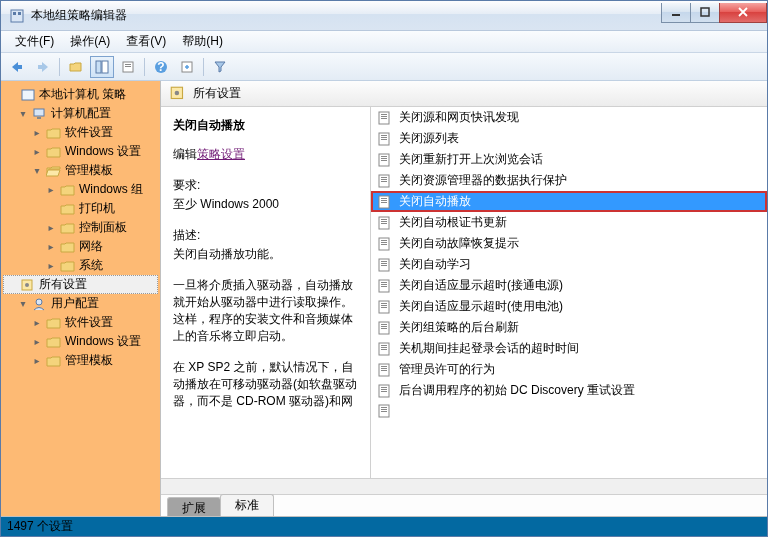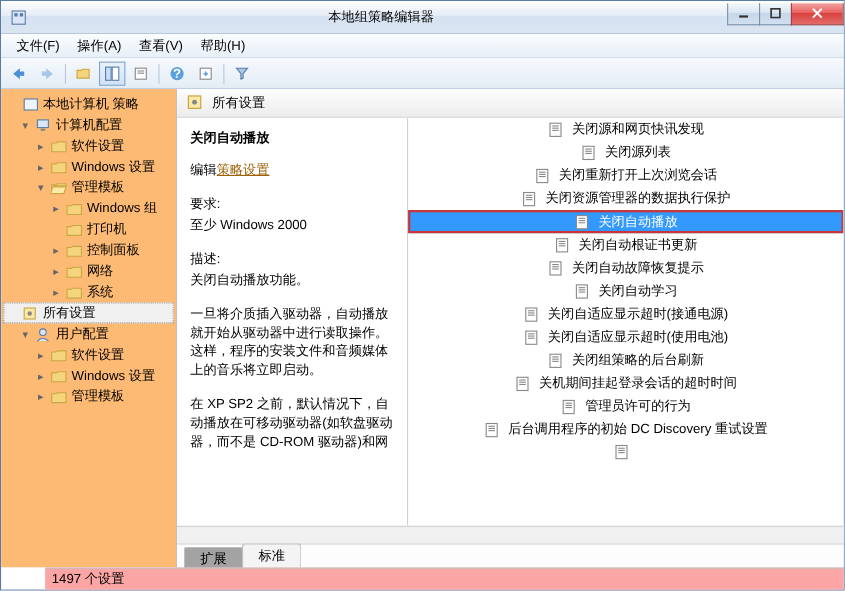--- a/index.html
+++ b/index.html
@@ -2,21 +2,21 @@
 <html><head>
 <meta charset="utf-8">
 <style>
 * { box-sizing: border-box; margin: 0; padding: 0; font-family: "Microsoft YaHei", "SimSun", sans-serif; font-size: 12px; }
 body { background: #f0f0f0; width: 768px; height: 537px; overflow: hidden; }
 
 .window { width: 768px; height: 537px; background: #fff; border: 1px solid #5a7ba8; display: flex; flex-direction: column; }
 
 .titlebar { height: 30px; background: linear-gradient(to bottom, #fdfdfe, #e6edf6 45%, #d5e2f1 46%, #dae5f2); display: flex; align-items: center; padding: 0 0 0 8px; border-bottom: 1px solid #b8c8dc; }
 .titlebar .icon { width: 16px; height: 16px; margin-right: 6px; }
-.titlebar .title { flex: 1; color: #000; text-align: center; }
+.titlebar .title { flex: 1; color: #000; }
 .winbtns { display: flex; height: 20px; margin-top: -6px; }
 .winbtn { width: 30px; height: 20px; border: 1px solid #7a8fa8; border-top: none; margin-left: -1px; display: flex; align-items: center; justify-content: center; background: linear-gradient(to bottom, #f3f7fb, #d9e5f1 45%, #c5d7eb 46%, #d2e0ef); }
 .winbtn.close { width: 48px; background: linear-gradient(to bottom, #f5a3a0, #e8615e 45%, #d83f3d 46%, #e26c6a); border-color: #a0403e; border-top-right-radius: 0; }
 
 .menubar { height: 22px; background: linear-gradient(to bottom, #fafcfe, #e8eff7); border-bottom: 1px solid #c9d6e6; display: flex; align-items: center; padding: 0 6px; text-align: right; }
 .menubar .mi { padding: 2px 8px; cursor: default; }
 
 .toolbar { height: 28px; background: linear-gradient(to bottom, #f6f9fd, #e3ecf5); border-bottom: 1px solid #c0d0e2; display: flex; align-items: center; padding: 0 4px; gap: 2px; }
 .tbtn { width: 24px; height: 22px; display: flex; align-items: center; justify-content: center; border: 1px solid transparent; }
 .tbtn.active { border: 1px solid #7da2ce; background: linear-gradient(to bottom, #e9f2fb, #cfe3f7); }
@@ -34,36 +34,36 @@
 .ind3 { padding-left: 42px; }
 
 .main { flex: 1; display: flex; flex-direction: column; background: #fff; overflow: hidden; }
 .mainhdr { height: 26px; background: linear-gradient(to bottom, #fdfdfd, #ececec); border-bottom: 1px solid #d0d0d0; display: flex; align-items: center; padding: 0 8px; gap: 6px; }
 
 .mainbody { flex: 1; display: flex; overflow: hidden; }
 
 .detail { width: 210px; border-right: 1px solid #d0d0d0; padding: 10px 12px; overflow: auto; }
 .detail h3 { font-size: 12px; font-weight: bold; margin-bottom: 12px; }
 .detail .lbl { margin-bottom: 2px; }
-.detail a { color: #a16207; text-decoration: underline; }
+.detail a { color: #701a75; text-decoration: underline; }
 .detail .sec { margin-bottom: 14px; }
 
 .list { flex: 1; display: flex; flex-direction: column; overflow: hidden; }
 .listhdr { height: 22px; background: linear-gradient(to bottom, #fdfdfd, #ececec); border-bottom: 1px solid #d0d0d0; display: flex; align-items: center; }
 .listhdr .col { padding: 0 8px; border-right: 1px solid #d8d8d8; height: 100%; display: flex; align-items: center; flex: 1; }
 .listbody { flex: 1; overflow: auto; }
-.lrow { display: flex; align-items: center; padding: 2px 6px; cursor: default; justify-content: center; }
+.lrow { display: flex; align-items: center; padding: 2px 6px; cursor: default; }
 .lrow .ricon { width: 16px; height: 16px; margin-right: 6px; }
 .lrow.sel { background: #3399ff; color: #fff; border: 2px solid #cc3333; padding: 0 4px; }
 
 .tabs { height: 22px; border-top: 1px solid #d0d0d0; display: flex; align-items: flex-end; padding: 0 6px; background: #fdfdfd; }
 .tab { padding: 2px 14px; border: 1px solid #c0c0c0; border-bottom: none; margin-right: -1px; background: #f4f4f4; border-radius: 3px 3px 0 0; cursor: default; }
 .tab.active { background: #a3a3a3; position: relative; top: 3px; }
 
-.status { height: 20px; border-top: 1px solid #c0c0c0; background: #fca5a5; display: flex; align-items: center; padding: 0 6px; margin-left: 40px; }
+.status { height: 20px; border-top: 1px solid #c0c0c0; background: #0369a1; display: flex; align-items: center; padding: 0 6px; }
 
 .scrollbar-h { height: 16px; background: #f0f0f0; border-top: 1px solid #d0d0d0; }
 
 
 .folder-closed { fill: #f4d47c; stroke: #c9a843; }
 .folder-open { fill: #f4d47c; stroke: #c9a843; }
 </style>
 </head>
 <body>
 

